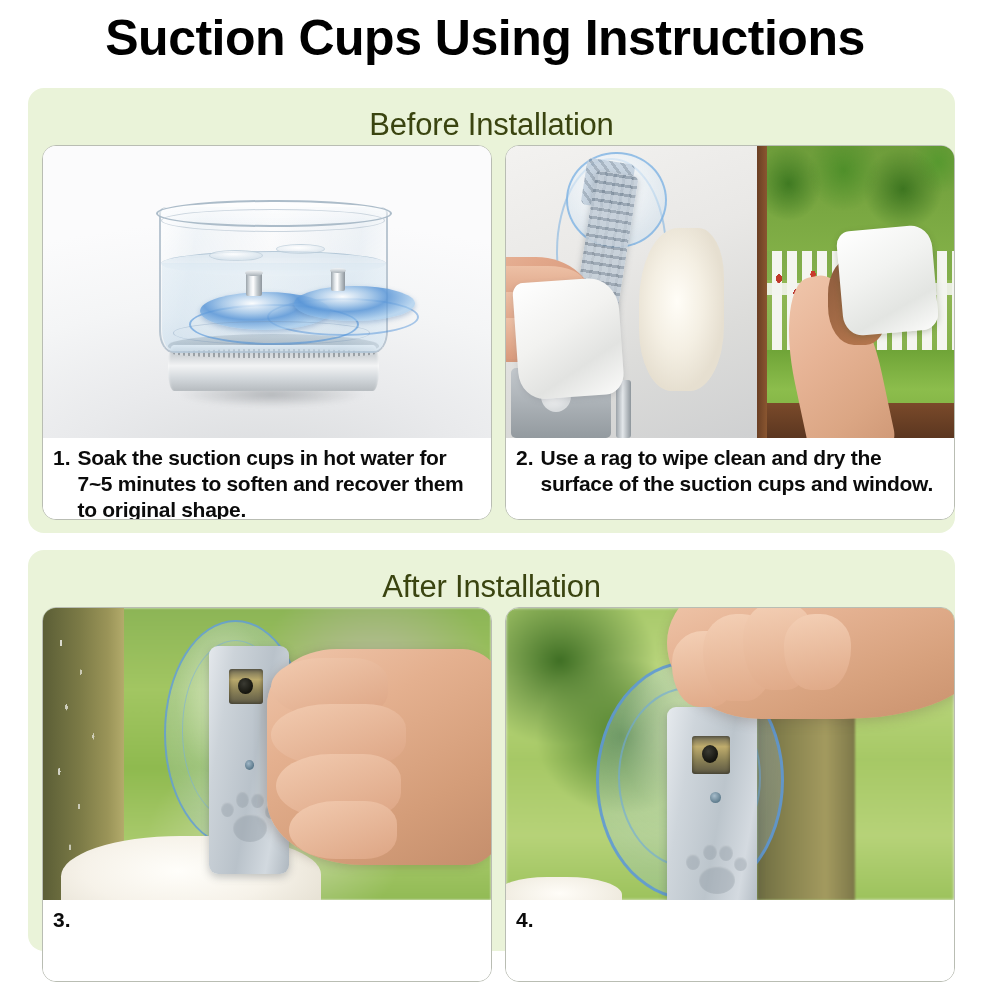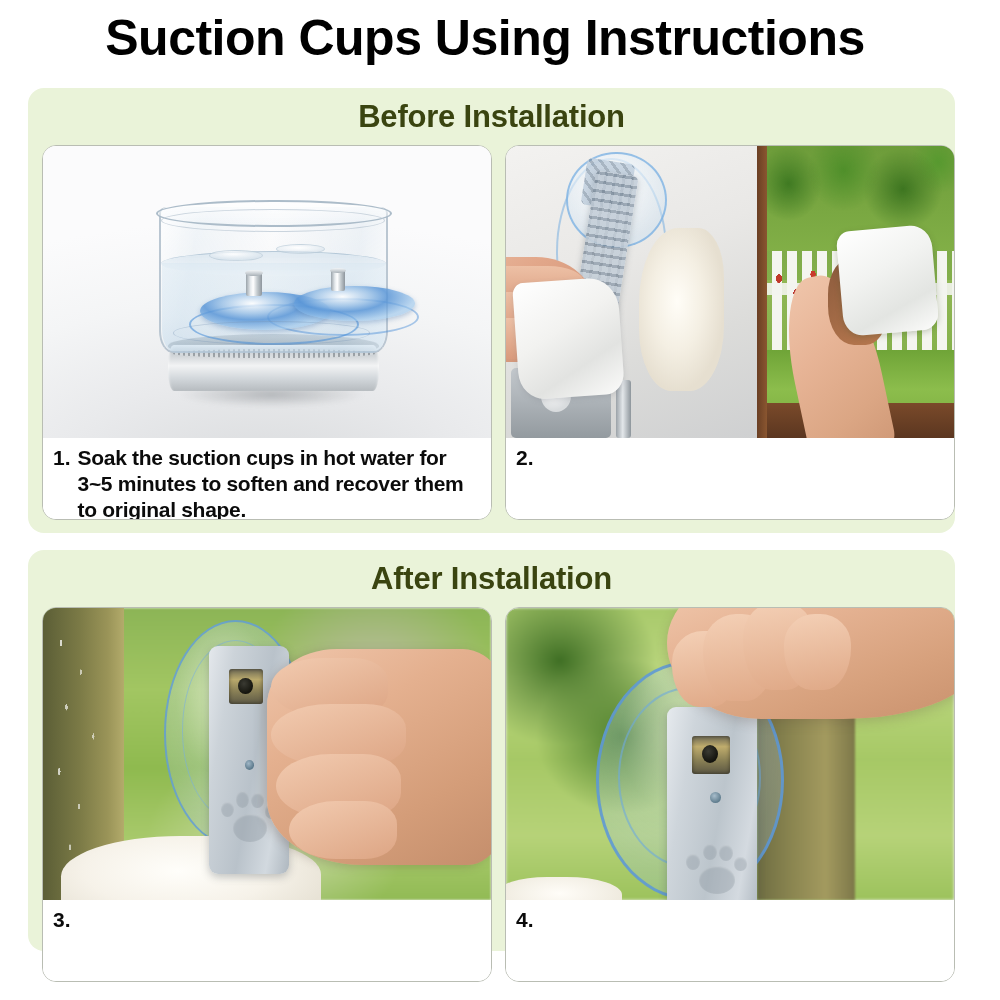--- a/index.html
+++ b/index.html
@@ -24,23 +24,23 @@
   
   .section {
     position: absolute; left: 28px; width: 927px;
     background: #eaf3d9;
     border-radius: 16px;
   }
   .section-before { top: 88px; height: 445px; }
   .section-after  { top: 550px; height: 401px; }
 
   .section-title {
-    position: absolute; left: 0; top: 10px; width: 100%;
+    position: absolute; left: 0; top: 18px; width: 100%;
     text-align: center;
-    font-size: 31px; font-weight: bold; color: #3a4410;
+    font-size: 31px; font-weight: normal; color: #3a4410;
     letter-spacing: -0.2px; line-height: 38px;
   }
 
   
   .card {
     position: absolute; top: 57px; width: 450px; height: 375px;
     background: #ffffff;
     border: 1px solid #b9bdb3;
     border-radius: 14px;
     overflow: hidden;
@@ -512,21 +512,21 @@
           <div class="bolt-top bolt-topA"></div>
           <div class="boltB"></div>
           <div class="bolt-top bolt-topB"></div>
           <div class="p1-ring-inner"></div>
           <div class="p1-rim"></div>
           <div class="p1-rim2"></div>
         </div>
       </div>
       <div class="card-caption">
         <span class="cap-num">1.</span>
-        <span class="cap-text">Soak the suction cups in hot water for 3~5 minutes to soften and recover them to original shape.</span>
+        <span class="cap-text">Soak the suction cups in hot water for 7~5 minutes to soften and recover them to original shape.</span>
       </div>
     </div>
 
     <div class="card card-right">
       <div class="card-media">
         <div class="photo2">
           <div class="p2-left">
             <div class="p2-curve"></div>
             <div class="p2-disc"></div>
             <div class="p2-strap-head"></div>
@@ -550,20 +550,21 @@
             <div class="p2-frame-bottom"></div>
             <div class="p2-frame-left"></div>
             <div class="p2-arm"></div>
             <div class="p2-hand2"></div>
             <div class="p2-cloth2"></div>
           </div>
         </div>
       </div>
       <div class="card-caption">
         <span class="cap-num">2.</span>
+        <span class="cap-text">Use a rag to wipe clean and dry the surface of the suction cups and window.</span>
       </div>
     </div>
   </div>
 
   <div class="section section-after">
     <div class="section-title">After Installation</div>
 
     <div class="card card-left">
       <div class="card-media">
         <div class="photo34">

